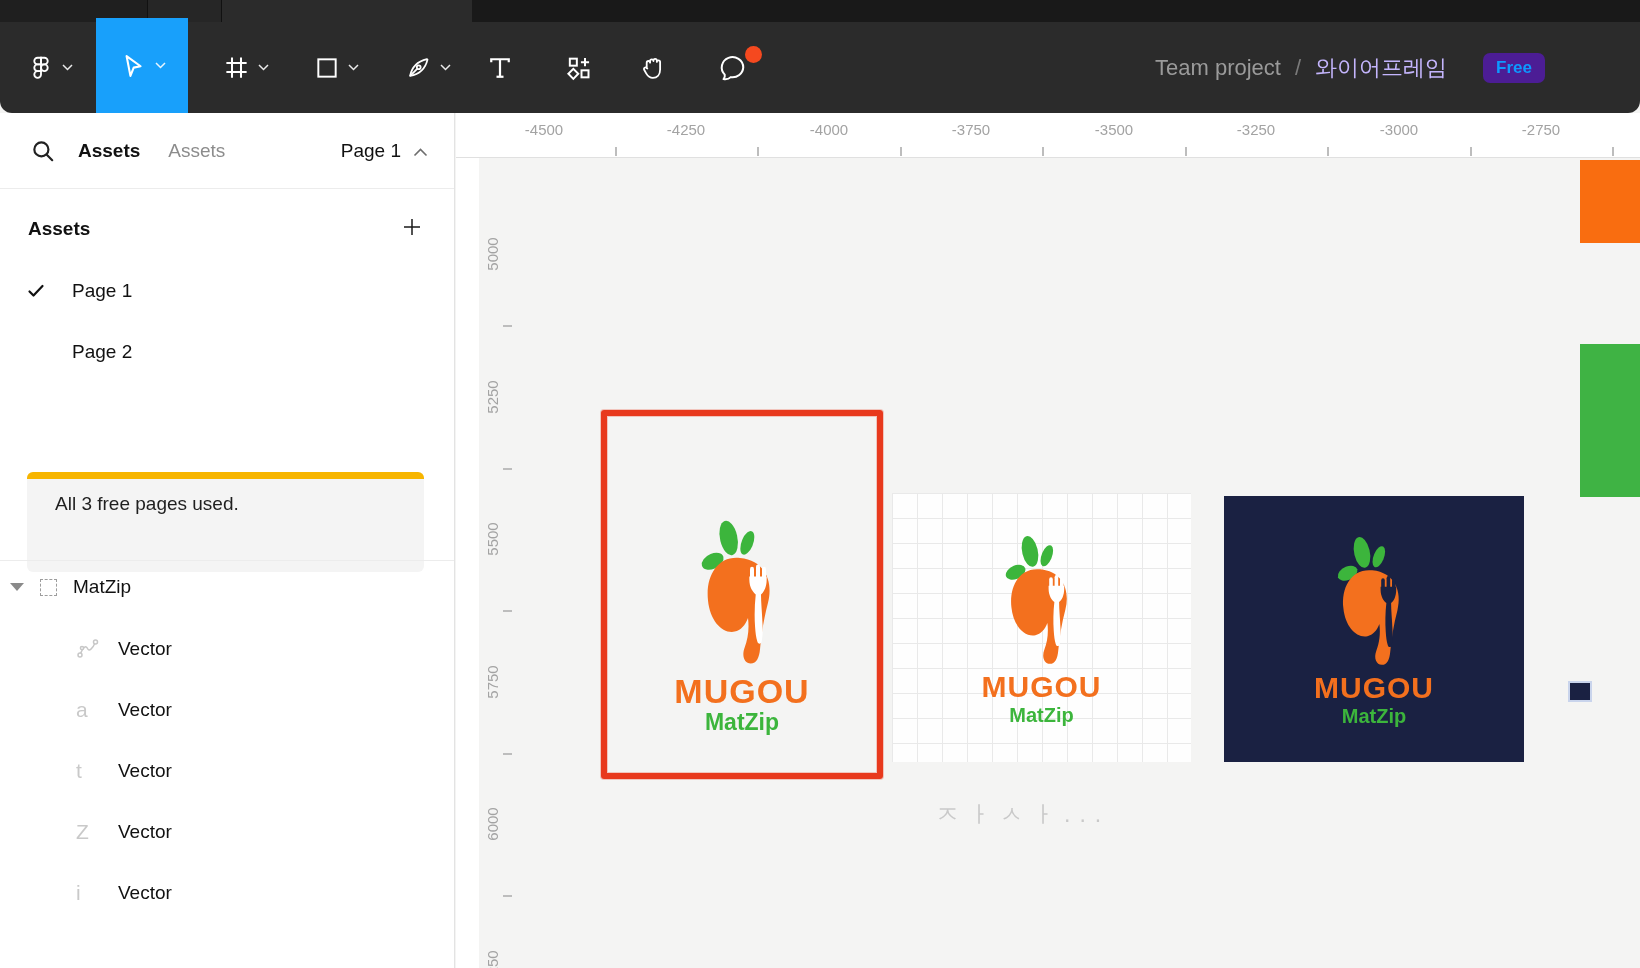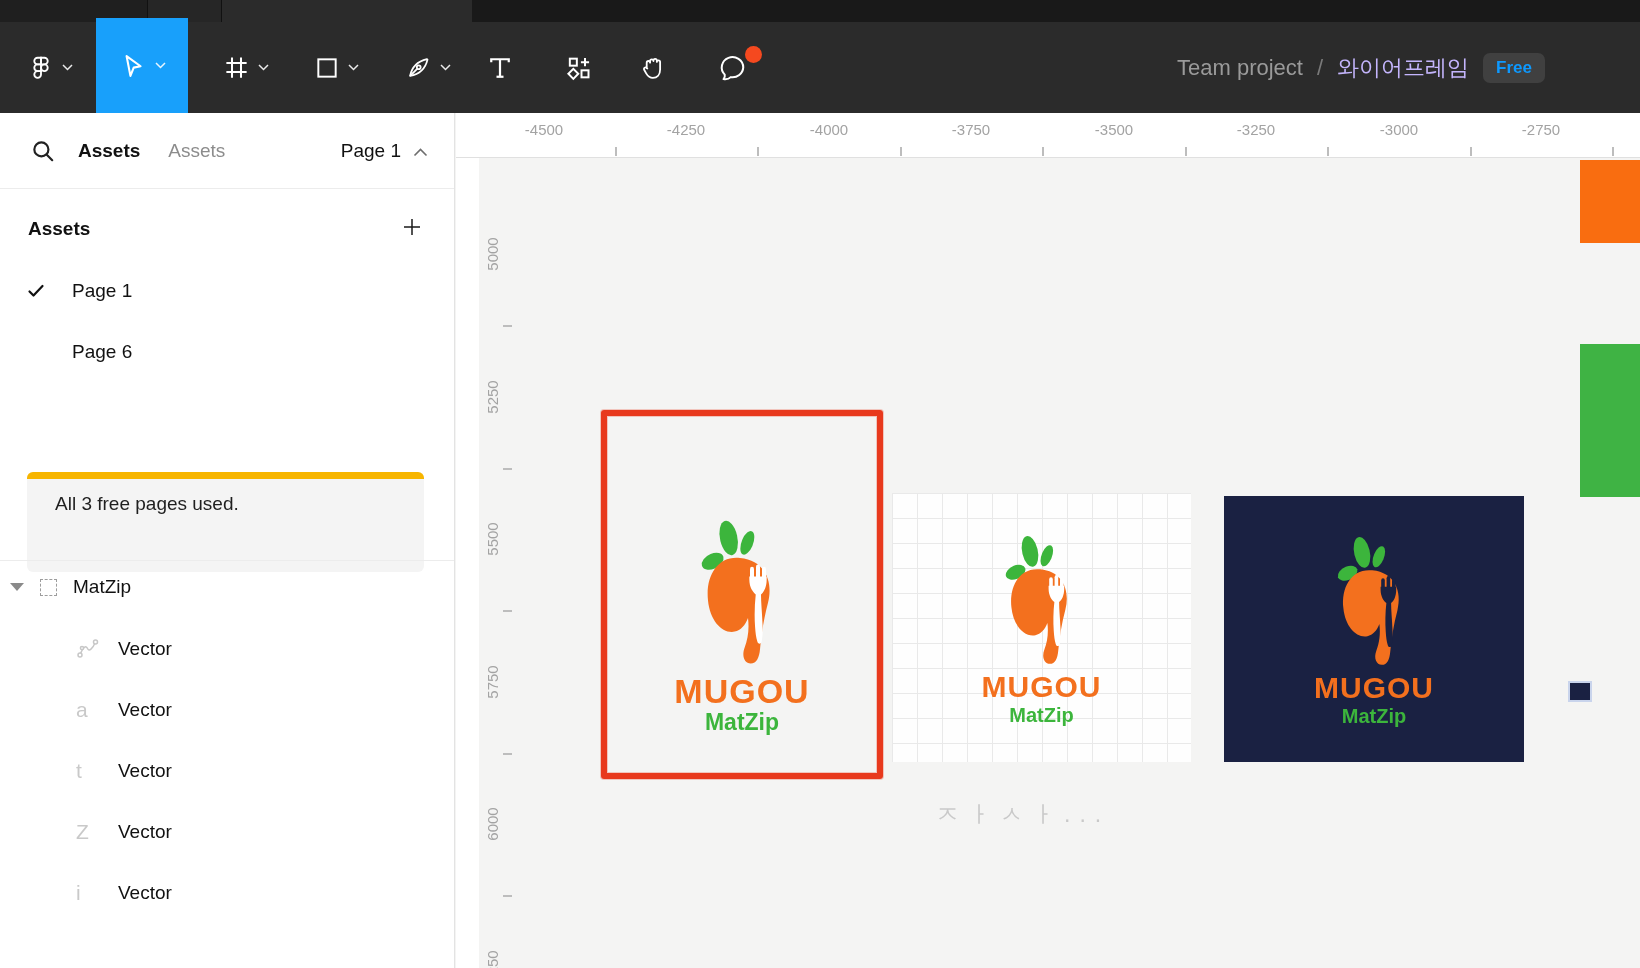--- a/index.html
+++ b/index.html
@@ -1,36 +1,36 @@
 <!DOCTYPE html>
 <html><head>
 <meta charset="utf-8">
 <style>
   * { margin:0; padding:0; box-sizing:border-box; }
   html,body { width:1640px; height:968px; }
   body { font-family:"Liberation Sans","DejaVu Sans",sans-serif; background:#f4f4f3; overflow:hidden; }
   #app { position:relative; width:1640px; height:968px; }
 
   
-  #toolbar { position:absolute; left:0; top:0; width:1640px; height:113px; background:#2b2b2b; z-index:50; }
+  #toolbar { position:absolute; left:0; top:0; width:1640px; height:113px; background:#2b2b2b; z-index:50;border-radius:12px; }
   #tabstrip { position:absolute; left:0; top:0; width:1640px; height:22px; background:#191919; }
   .tabseg { position:absolute; top:0; height:22px; }
   .seg1 { left:0; width:148px; background:#1f1f1f; border-right:1px solid #111; }
   .seg2 { left:148px; width:74px; background:#262626; border-right:1px solid #111; }
   .seg-active { left:222px; width:250px; background:#2b2b2b; }
   .toolbtn { position:absolute; top:22px; height:91px; display:flex; align-items:center; justify-content:center; gap:8px; }
   .toolbtn svg { display:block; }
   .toolbtn.selected { background:#18a0fb; top:18px; height:95px; }
   .chev { opacity:.9; }
   .red-dot { position:absolute; width:17px; height:17px; border-radius:50%; background:#f5491f; right:2px; top:24px; }
   #breadcrumb { position:absolute; right:95px; top:22px; height:91px; display:flex; align-items:center; gap:14px; }
   .bc-team { color:#9a9a9a; font-size:22px; }
   .bc-sep { color:#7a7a7a; font-size:22px; }
   .bc-file { color:#c4b5fd; font-size:22px; }
-  .free-badge { background:#404040; color:#0d99ff; font-size:17px; font-weight:700; padding:5px 13px; border-radius:7px; margin-left:0; }
+  .free-badge { background:#4c1d95; color:#0d99ff; font-size:17px; font-weight:700; padding:5px 13px; border-radius:7px; margin-left:22px; }
 
   
   #sidebar { position:absolute; left:0; top:113px; width:455px; height:855px; background:#ffffff; border-right:1px solid #e3e3e3; z-index:40; }
   #panel-tabs { position:absolute; left:0; top:0; width:100%; height:76px; border-bottom:1px solid #ececec; display:flex; align-items:center; }
   .search-btn { margin-left:30px; width:26px; height:26px; }
   .tab-label { font-size:19px; margin-left:28px; color:#8c8c8c; cursor:default; }
   .tab-label.active { color:#111; font-weight:700; margin-left:22px; }
   .page-select { margin-left:auto; margin-right:26px; display:flex; align-items:center; gap:12px; font-size:19px; color:#111; }
   #pages-header { position:absolute; left:0; top:88px; width:100%; height:56px; display:flex; align-items:center; }
   #pages-header .hdr { margin-left:28px; font-size:19px; font-weight:700; color:#111; }
@@ -238,21 +238,21 @@
     <div class="page-row" style="top:147px;">
       <span class="checkcol">
         <svg width="18" height="16" viewBox="0 0 18 16" fill="none" stroke="#111111" stroke-width="2.2" stroke-linecap="round" stroke-linejoin="round">
             <path d="M2.5 8.5 L6.5 12.5 L15.5 3"></path>
           </svg>
       </span>
       <span>Page 1</span>
     </div>
     <div class="page-row" style="top:208px;">
       <span class="checkcol"></span>
-      <span>Page 6</span>
+      <span>Page 2</span>
     </div>
 
     <div id="upgrade-card">
       <div class="accent"></div>
       <div class="msg">All 3 free pages used.</div>
     </div>
 
     <div id="layers-divider"></div>
 
     <div class="layer-row" style="top:445px;height:58px;">

